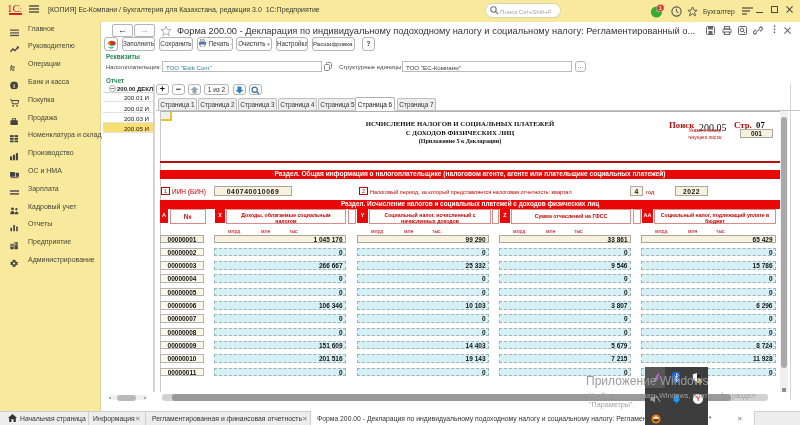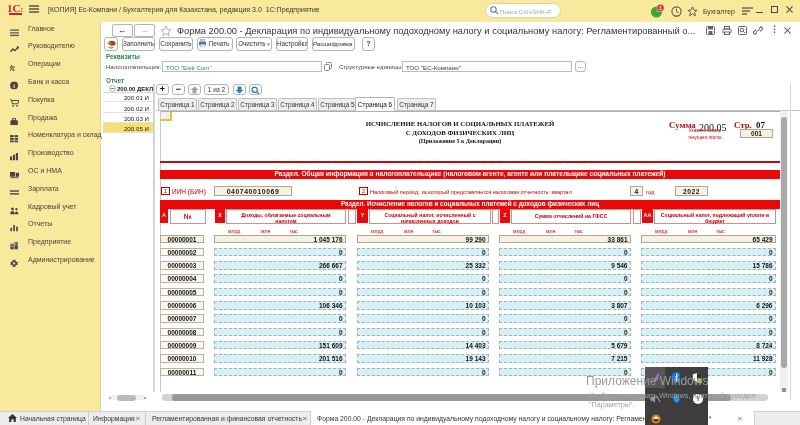--- a/index.html
+++ b/index.html
@@ -5,21 +5,21 @@
 html,body{width:800px;height:425px;overflow:hidden;background:#fff;
  font-family:"Liberation Sans",sans-serif;position:relative}
 .abs{position:absolute}
 .btn{position:absolute;background:#fcfcfc;border:1px solid #b5b5b5;border-radius:3px;
  font-size:6.3px;color:#333;text-align:center;line-height:12px;height:14px;white-space:nowrap;overflow:hidden}
 .cell{position:absolute;background:#f7f1dd;border:1px solid #a8a89e;
  font-weight:bold;color:#1a1a1a;text-align:center}
 </style></head>
 <body>
 <div class="abs" style="left:0;top:0;width:800px;height:22px;background:#f9e99c"></div>
-<div class="abs" style="left:7px;top:2px;width:22px;height:14px;color:#d31e25;font-weight:bold;font-size:11px;font-family:'Liberation Serif',serif">1С<span style="font-size:8px">:</span></div>
+<div class="abs" style="left:7px;top:2px;width:22px;height:14px;color:#d31e25;font-weight:normal;font-size:11px;font-family:'Liberation Serif',serif">1С<span style="font-size:8px">:</span></div>
 <div class="abs" style="left:9px;top:13px;width:13px;height:2px;background:#d31e25"></div>
 <svg class="abs" style="left:29px;top:5px" width="10" height="8" viewBox="0 0 10 8">
     <g stroke="#4a4a3a" stroke-width="1.4">
       <line x1="0" y1="1" x2="10" y2="1"></line>
       <line x1="0" y1="4" x2="10" y2="4"></line>
       <line x1="0" y1="7" x2="10" y2="7"></line>
     </g>
   </svg>
 <div class="abs" style="left:48px;top:6px;font-size:7px;color:#3a3a2e">[КОПИЯ] Ес-Компани / Бухгалтерия для Казахстана, редакция 3.0&nbsp;&nbsp;1С:Предприятие</div>
 <div class="abs" style="left:485px;top:3px;width:76px;height:15px;background:#fff;border:1px solid #d9d3a8;border-radius:8px"></div>
@@ -272,21 +272,21 @@
 <div class="abs" style="left:355px;top:97px;width:40px;height:14px;background:#fff;border:1px solid #b0b0b0;border-bottom:1px solid #fff;border-radius:2px 2px 0 0;font-size:6.4px;color:#111;text-align:center;line-height:13px;z-index:3">Страница 6</div>
 <div class="abs" style="left:156px;top:110px;width:644px;height:1px;background:#c4c4c4"></div>
 <div class="abs" style="left:156px;top:111px;width:625px;height:281px;background:#fff"></div>
 <div class="abs" style="left:160px;top:111px;width:620px;height:1px;background:#b0b0b0"></div>
 <div class="abs" style="left:160px;top:111px;width:1px;height:281px;background:#c8c8c8"></div>
 <div class="abs" style="left:152.5px;top:84px;width:1px;height:308px;background:#d0d0d0"></div>
 <div class="abs" style="left:161px;top:112px;width:11px;height:9px;background:#f0f0f0;border-right:2px solid #e9c32a;border-bottom:2px solid #e9c32a"></div>
 <div class="abs" style="left:260px;top:120px;width:400px;text-align:center;font-family:'Liberation Serif',serif;font-weight:bold;font-size:6.8px;color:#111">ИСЧИСЛЕНИЕ НАЛОГОВ И СОЦИАЛЬНЫХ ПЛАТЕЖЕЙ</div>
 <div class="abs" style="left:260px;top:129px;width:400px;text-align:center;font-family:'Liberation Serif',serif;font-weight:bold;font-size:6.8px;color:#111">С ДОХОДОВ ФИЗИЧЕСКИХ ЛИЦ</div>
 <div class="abs" style="left:260px;top:138px;width:400px;text-align:center;font-family:'Liberation Serif',serif;font-weight:bold;font-size:6px;color:#111">(Приложение 5 к Декларации)</div>
-<div class="abs" style="left:669px;top:119.5px;font-family:'Liberation Serif',serif;font-weight:bold;font-size:8.8px;color:#b40f0f">Сумма</div>
+<div class="abs" style="left:669px;top:119.5px;font-family:'Liberation Serif',serif;font-weight:bold;font-size:8.8px;color:#b40f0f">Поиск</div>
 <div class="abs" style="left:699px;top:122px;font-family:'Liberation Serif',serif;font-weight:normal;font-size:10px;color:#111">200.05</div>
 <div class="abs" style="left:734px;top:119.5px;font-family:'Liberation Serif',serif;font-weight:bold;font-size:8.8px;color:#b40f0f">Стр.</div>
 <div class="abs" style="left:756px;top:119.5px;font-family:'Liberation Serif',serif;font-weight:bold;font-size:8.8px;color:#111">07</div>
 <div class="abs" style="left:685px;top:129px;width:40px;text-align:center;font-size:4.6px;color:#c00000;line-height:3.5px">
     <div>Укажите номер</div>
     <div style="margin-top:3.5px">текущего листа:</div>
   </div>
 <div class="cell" style="left:740px;top:129px;width:33px;height:9px;font-size:6.5px;line-height:8px">001</div>
 <div class="abs" style="left:160px;top:161px;width:620px;height:2px;background:#b50f0f"></div>
 <div class="abs" style="left:160px;top:170px;width:620px;height:8.5px;background:#e90707;color:#fff;font-weight:bold;font-size:6.6px;text-align:center;line-height:8.5px">Раздел. Общая информация о налогоплательщике (налоговом агенте, агенте или плательщике социальных платежей)</div>

